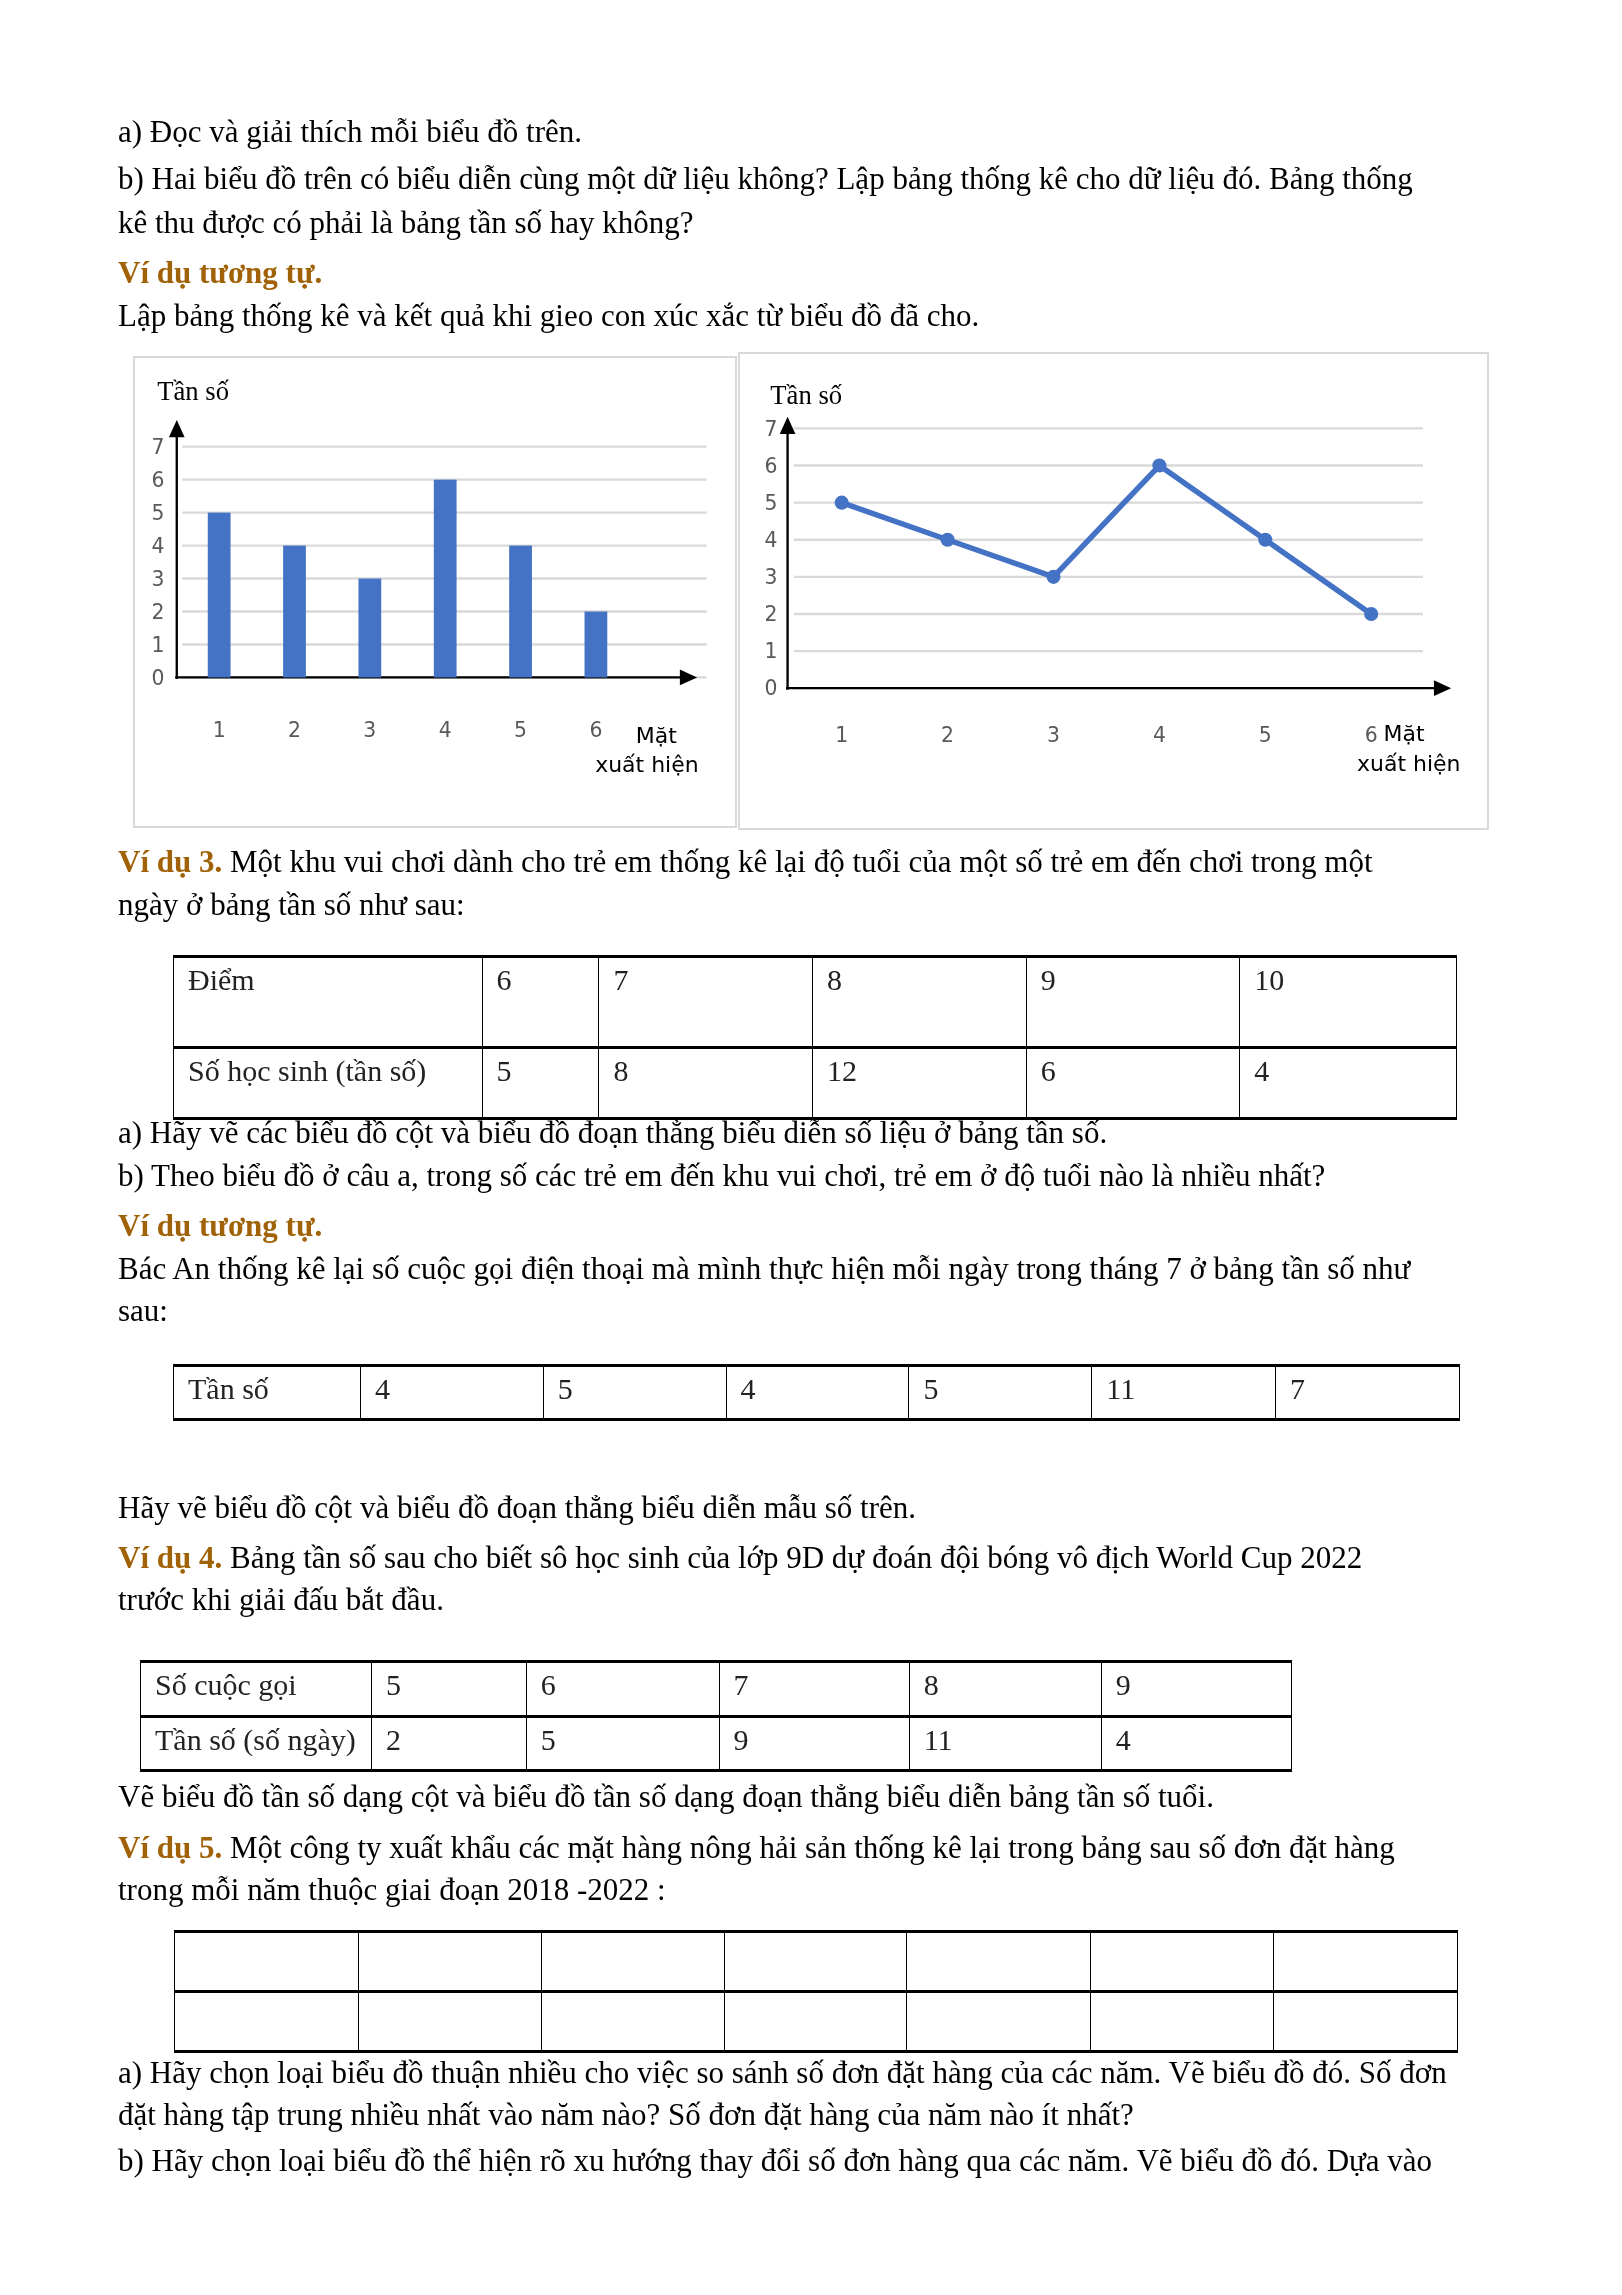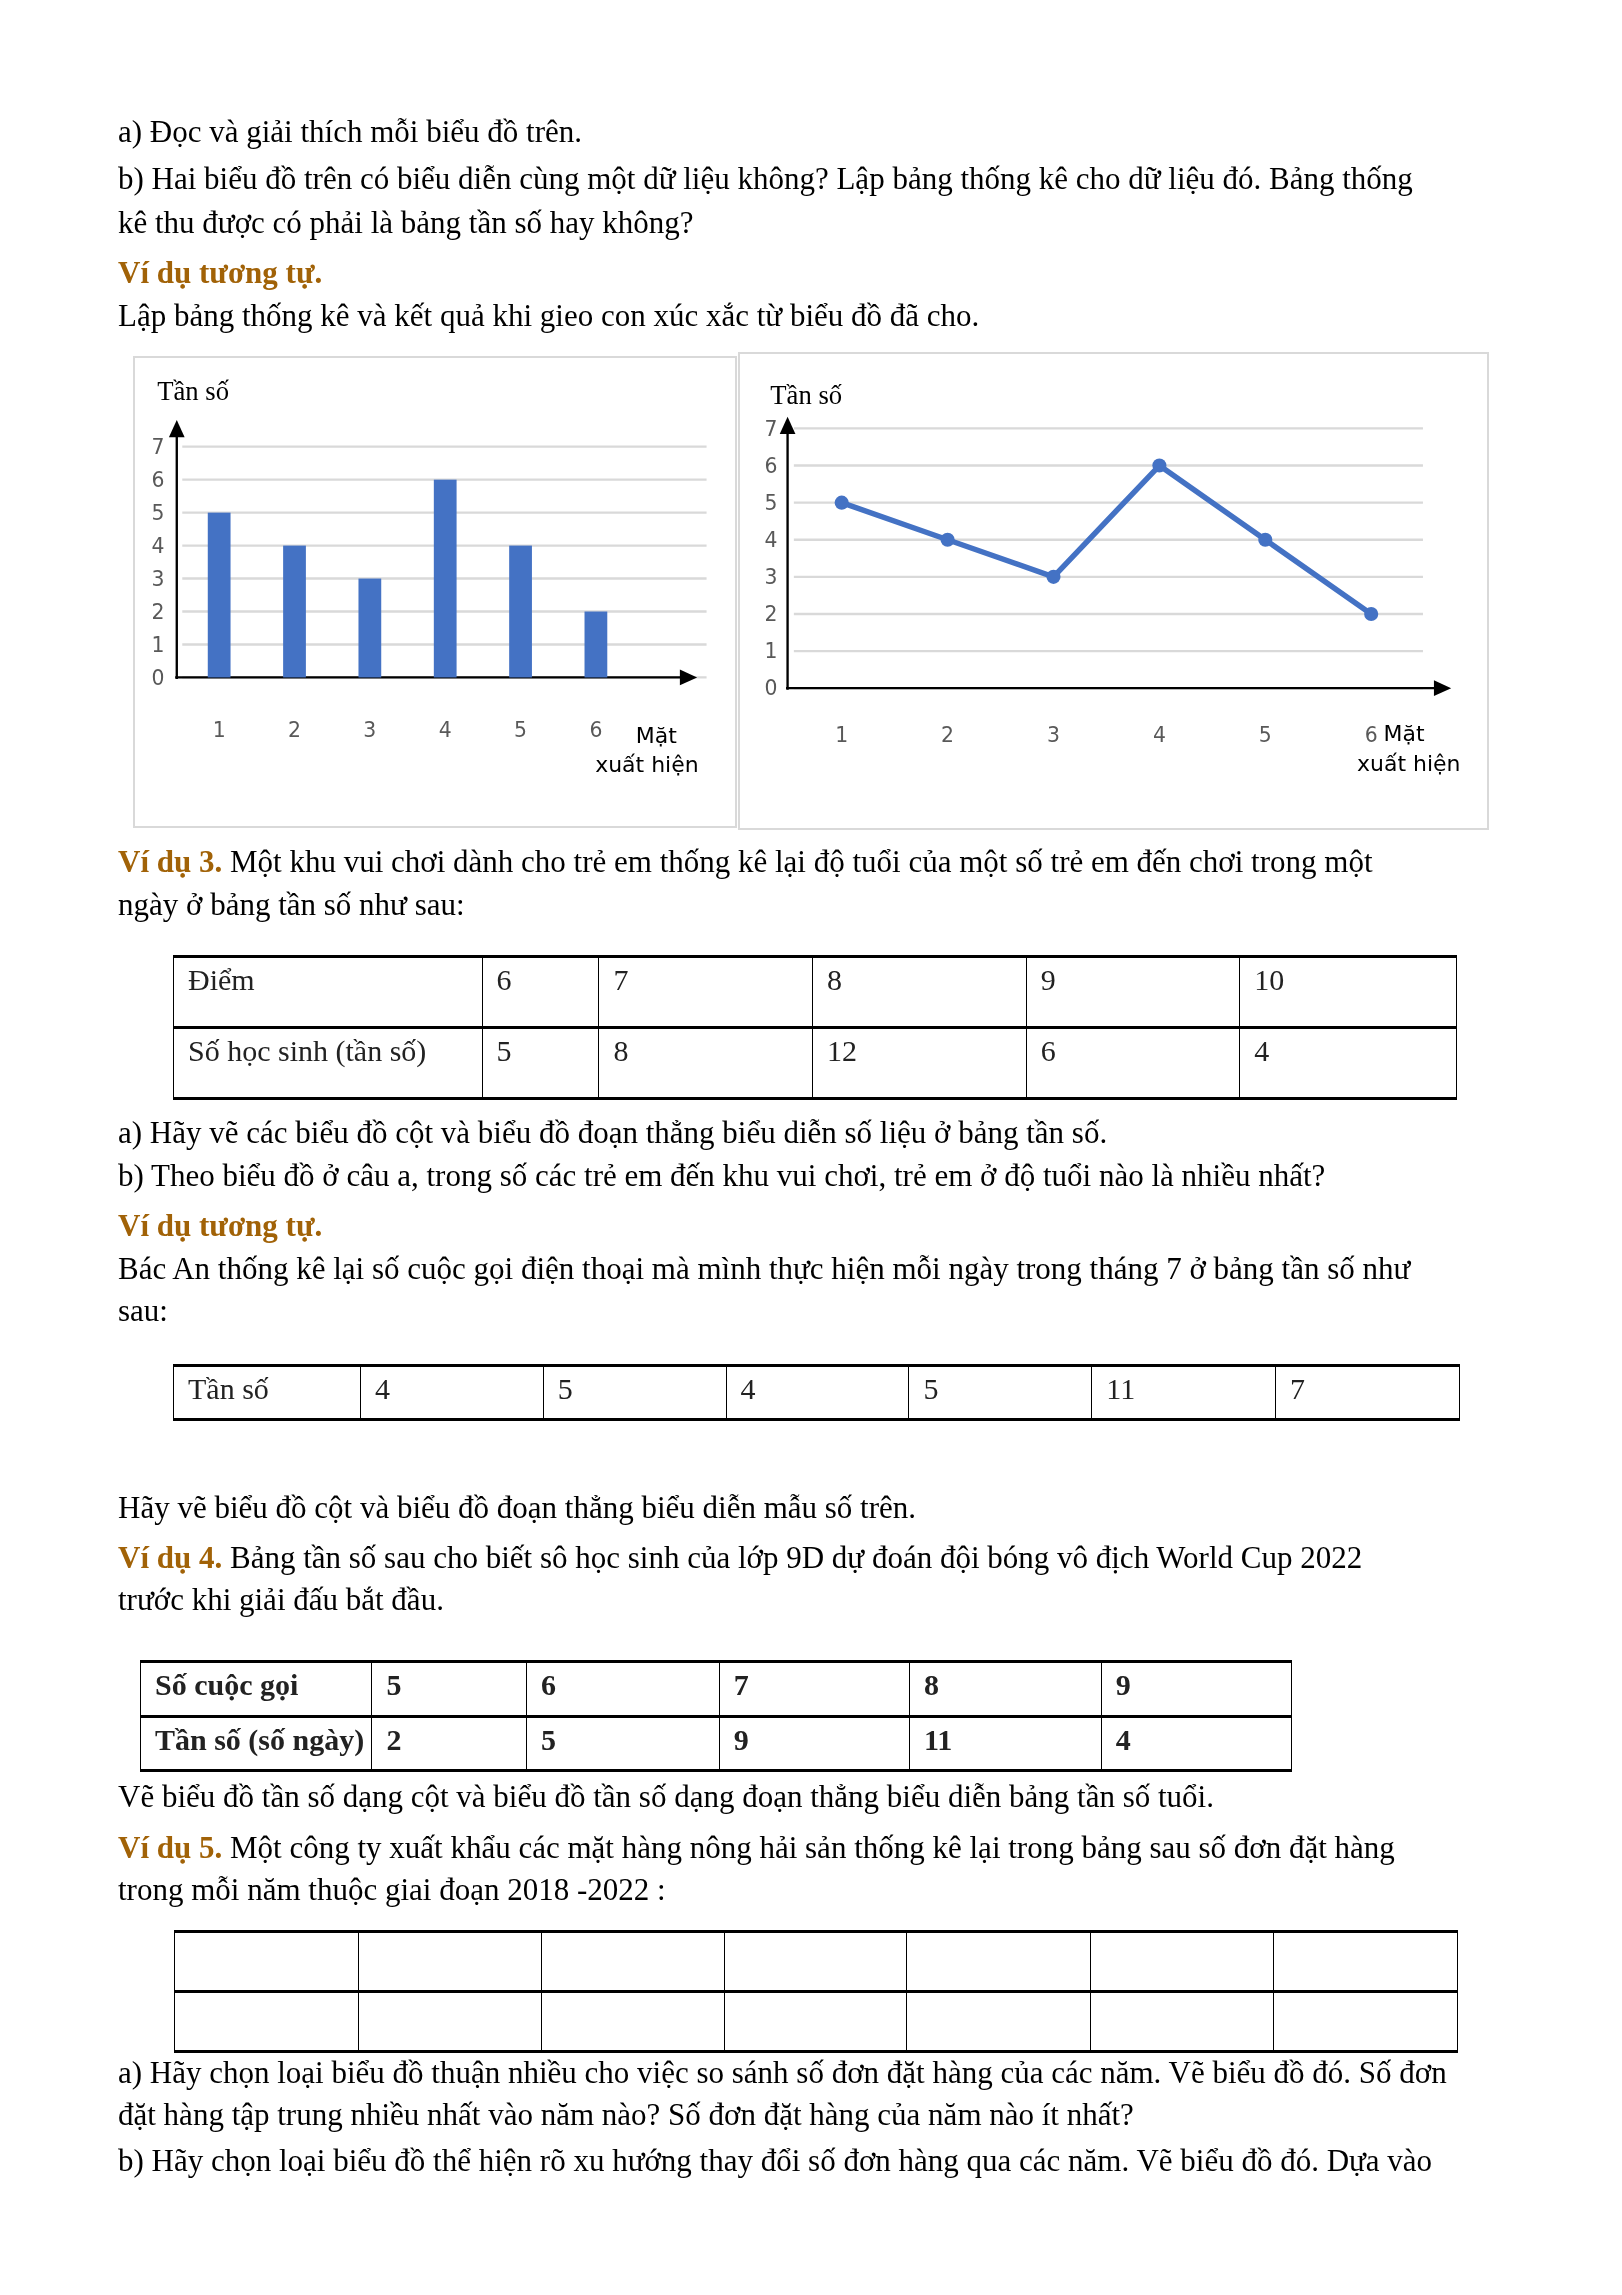--- a/index.html
+++ b/index.html
@@ -113,21 +113,21 @@
 <table class="freq" style="left:173px; top:955px; width:1284px;">
   <colgroup>
       <col style="width:309px">
       <col style="width:117px">
       <col style="width:214px">
       <col style="width:214px">
       <col style="width:214px">
       <col style="width:217px">
     </colgroup>
   <tbody>
-      <tr style="height:71px">
+      <tr style="height:91px">
     <td>Điểm</td>
     <td>6</td>
     <td>7</td>
     <td>8</td>
     <td>9</td>
     <td>10</td>
   </tr>
   <tr style="height:71px">
     <td>Số học sinh (tần số)</td>
     <td>5</td>
@@ -167,21 +167,21 @@
     <td>7</td>
   </tr>
 </tbody>
   </table>
 
 <div class="line" style="top:1492px">Hãy vẽ biểu đồ cột và biểu đồ đoạn thẳng biểu diễn mẫu số trên.</div>
 
 <div class="line" style="top:1542px"><span class="blue">Ví dụ 4.</span><span> Bảng tần số sau cho biết sô học sinh của lớp 9D dự đoán đội bóng vô địch World Cup 2022</span></div>
 <div class="line" style="top:1584px">trước khi giải đấu bắt đầu.</div>
 
-<table class="freq" style="left:140px; top:1660px; width:1152px;font-weight:bold;">
+<table class="freq" style="left:140px; top:1660px; width:1152px;">
   <colgroup>
       <col style="width:253px">
       <col style="width:173px">
       <col style="width:217px">
       <col style="width:214px">
       <col style="width:214px">
       <col style="width:214px">
     </colgroup>
   <tbody>
       <tr style="height:55px">

